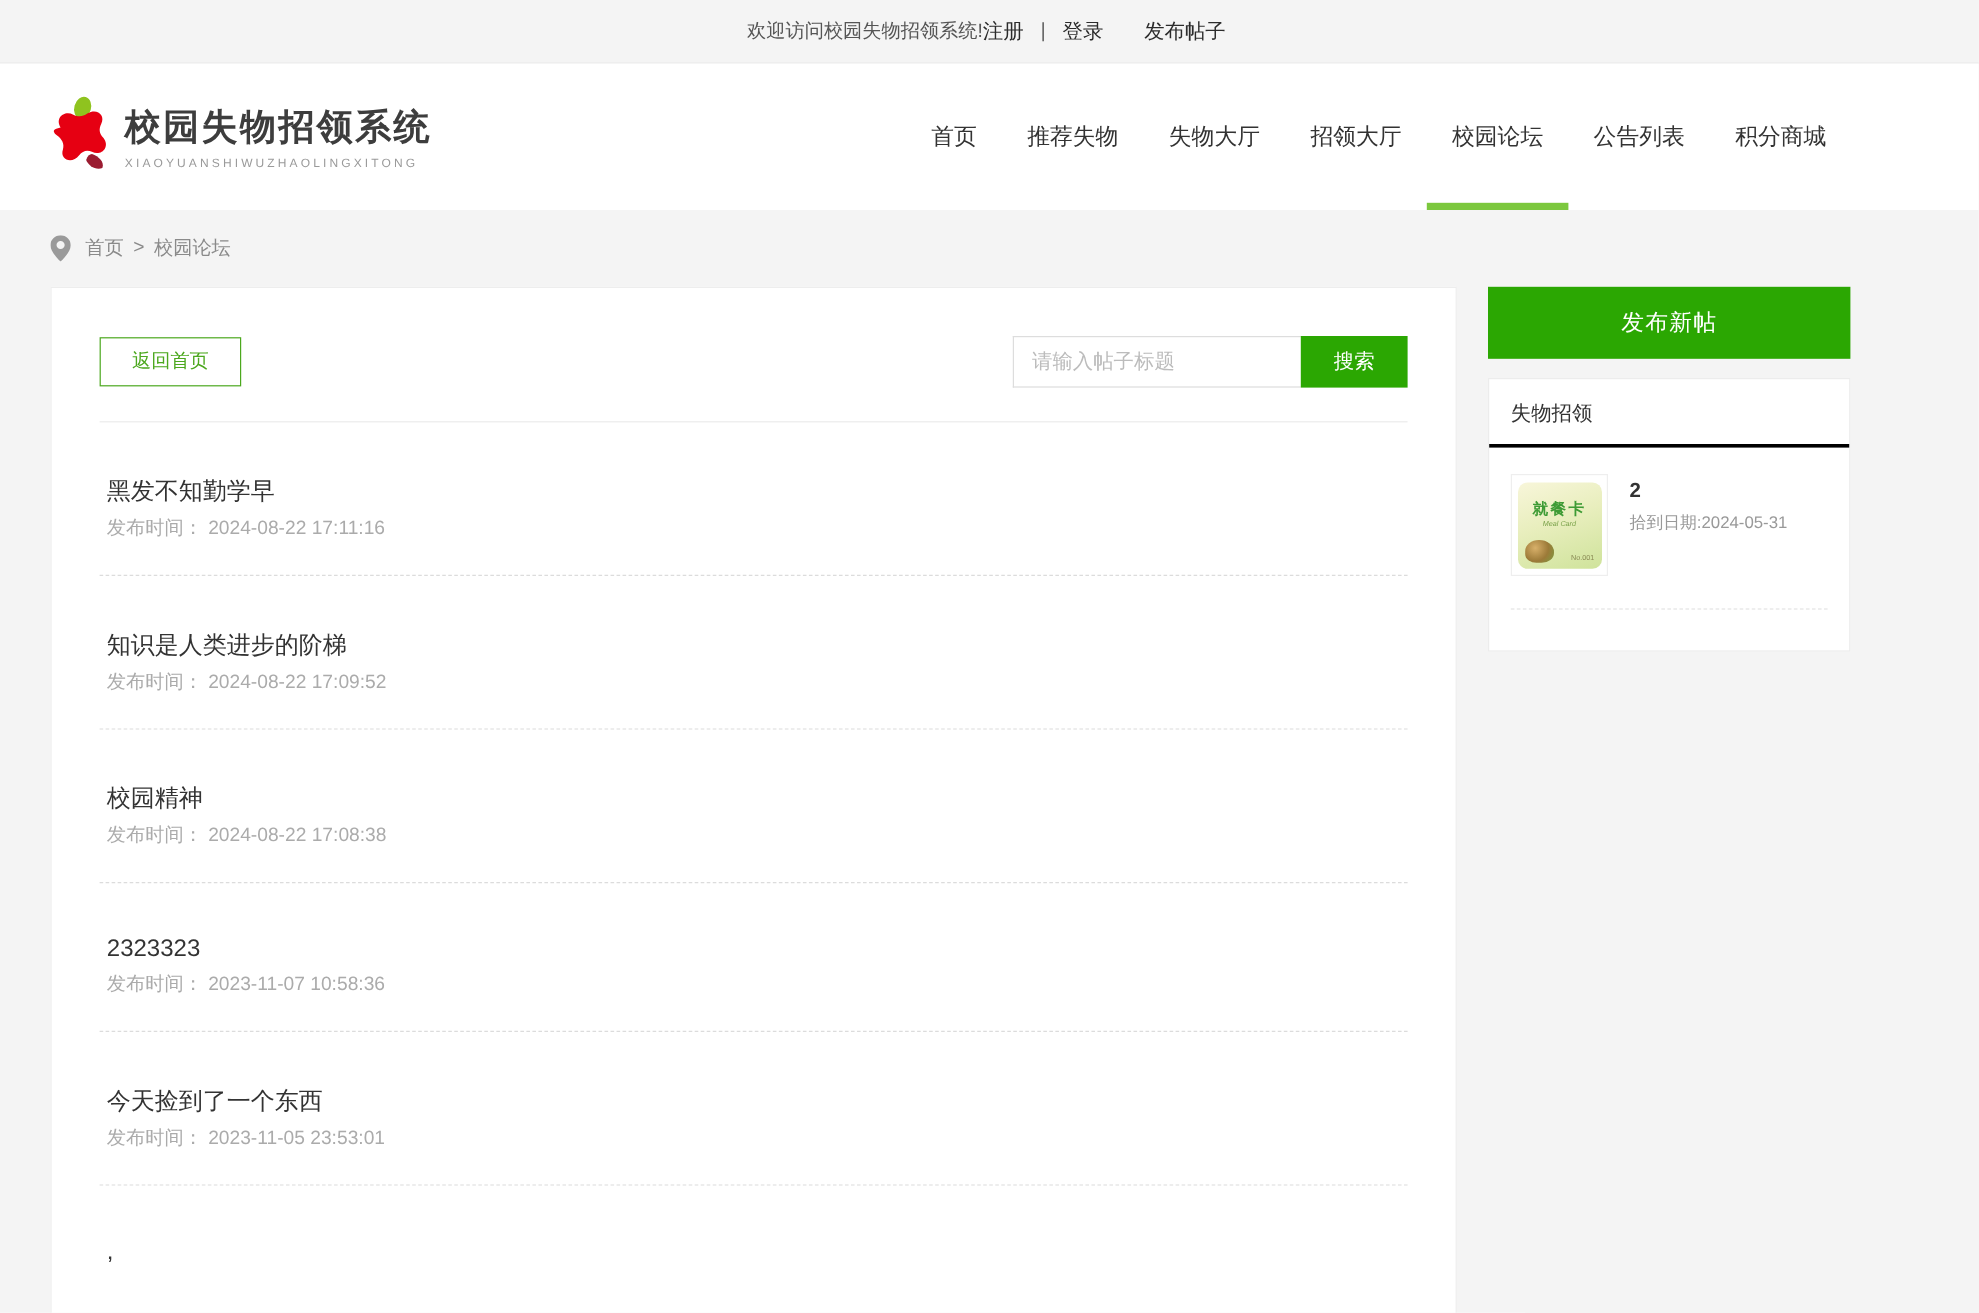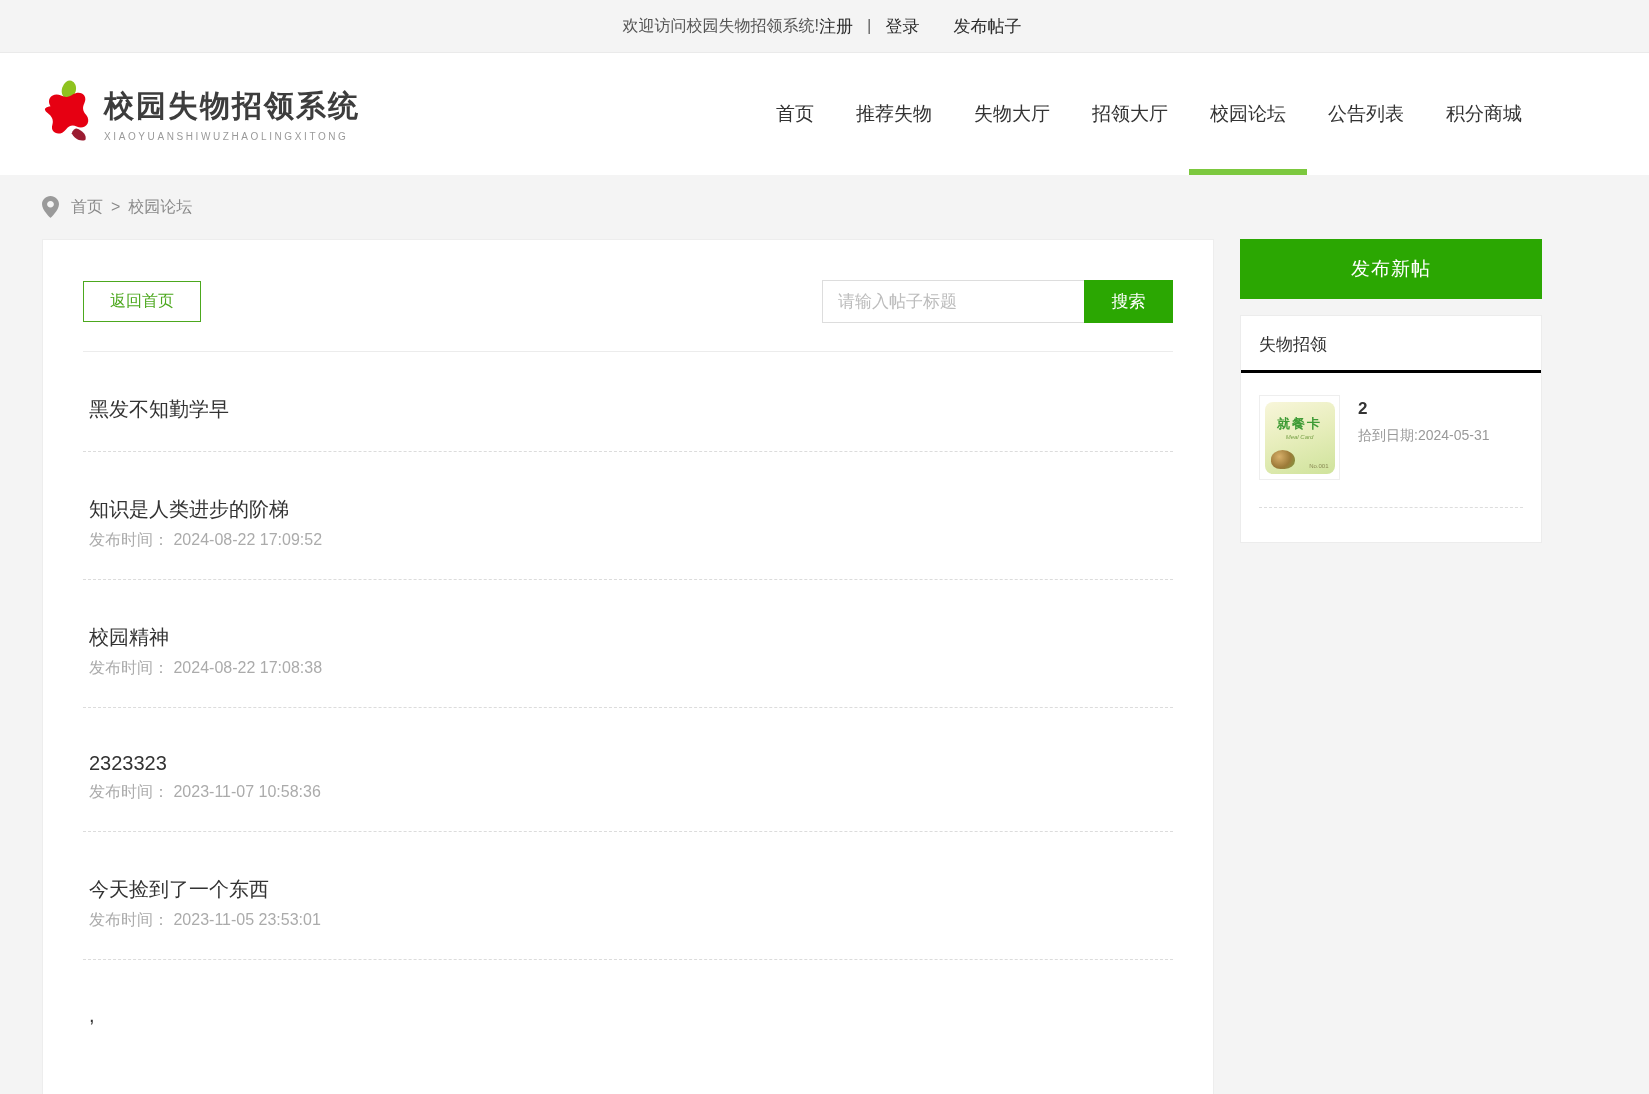--- a/index.html
+++ b/index.html
@@ -93,21 +93,21 @@
     background: #ffffff;
     border: 1px solid #4ca81e;
     color: #4ca81e;
     font-size: 16px;
     padding: 9px 26px;
     cursor: pointer;
     font-family: inherit;
   }
   .search-box { display: flex; }
   .search-input {
-    width: 262px;
+    width: 240px;
     height: 43px;
     border: 1px solid #ddd;
     border-right: none;
     padding: 0 15px;
     font-size: 17px;
     color: #333;
     outline: none;
     font-family: inherit;
   }
   .search-input::placeholder { color: #bcbcbc; }
@@ -258,20 +258,21 @@
       <div class="search-box">
         <input class="search-input" type="text" placeholder="请输入帖子标题" style="">
         <button class="search-btn">搜索</button>
       </div>
     </div>
     <div class="top-divider"></div>
 
     <div class="post-list">
       <div class="post">
         <div class="post-title">黑发不知勤学早</div>
+        <div class="post-time"><span>发布时间：</span> <span>2024-08-22 17:11:16</span></div>
       </div>
       <div class="post">
         <div class="post-title">知识是人类进步的阶梯</div>
         <div class="post-time"><span>发布时间：</span> <span>2024-08-22 17:09:52</span></div>
       </div>
       <div class="post">
         <div class="post-title">校园精神</div>
         <div class="post-time"><span>发布时间：</span> <span>2024-08-22 17:08:38</span></div>
       </div>
       <div class="post">

